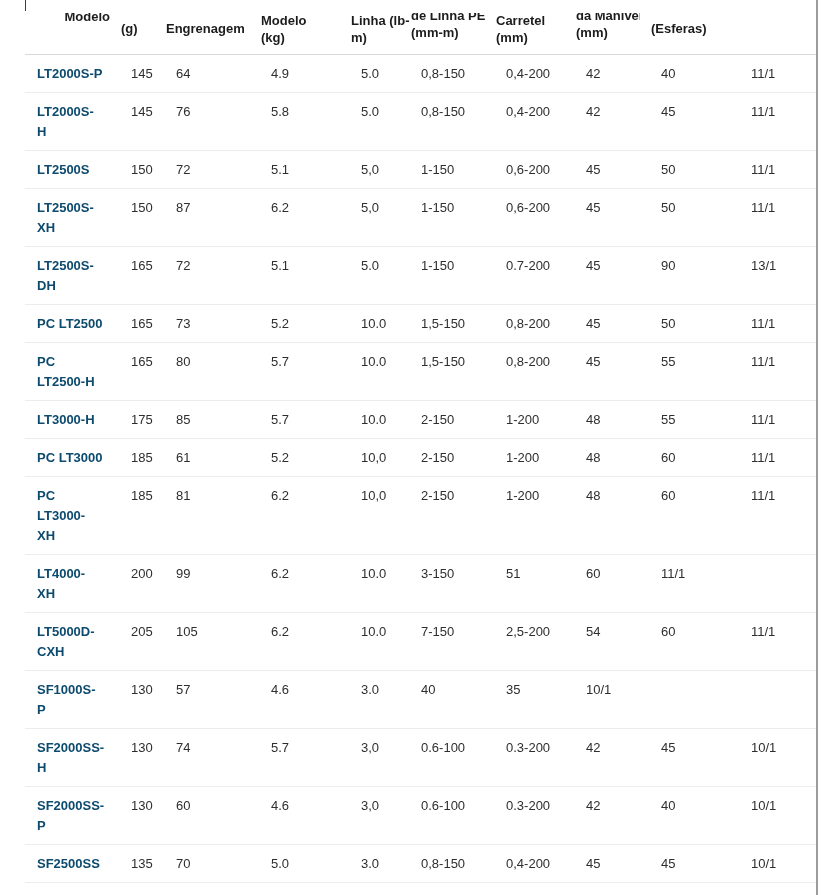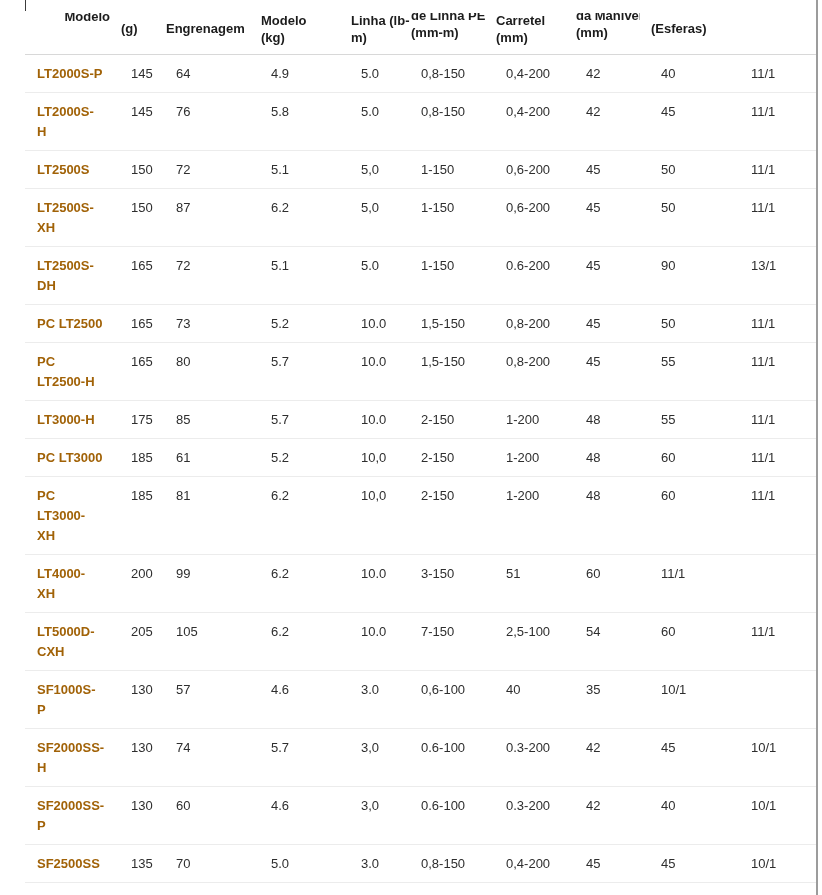--- a/index.html
+++ b/index.html
@@ -31,21 +31,21 @@
   .clip-first .hl:first-child span{display:block;margin-top:-6px;}
   .h0.clip-first .hl:first-child{height:12px;text-align:right;}
   .h0.clip-first .hl:first-child span{margin-top:-5px;}
   
   .tr{border-bottom:1px solid #ececec;}
   .td{
     font-size:13px;line-height:20px;color:#2e2e2e;
     padding:9px 4px 8px 21px;box-sizing:border-box;
     white-space:nowrap;
   }
-  .td.model{font-weight:700;color:#a16207;padding-left:12px;}
+  .td.model{font-weight:700;color:#0c4a6e;padding-left:12px;}
   
   .left-tick{position:absolute;left:25px;top:0;width:1px;height:11px;background:#3c3c3c;}
   .right-line{position:absolute;right:4px;top:0;width:2px;height:895px;background:#9c9c9c;}
 </style>
 </head>
 <body>
 
 <div class="left-tick"></div>
 
 <div class="spec-table">
@@ -151,21 +151,21 @@
       <div class="grid-row tr">
         <div class="td model">
           <div>LT2500S-</div>
           <div>DH</div>
         </div>
         <div class="td">165</div>
         <div class="td">72</div>
         <div class="td">5.1</div>
         <div class="td">5.0</div>
         <div class="td">1-150</div>
-        <div class="td">0.6-200</div>
+        <div class="td">0.7-200</div>
         <div class="td">45</div>
         <div class="td">90</div>
         <div class="td">13/1</div>
       </div>
       <div class="grid-row tr">
         <div class="td model">
           <div>PC LT2500</div>
         </div>
         <div class="td">165</div>
         <div class="td">73</div>
@@ -253,35 +253,34 @@
       <div class="grid-row tr">
         <div class="td model">
           <div>LT5000D-</div>
           <div>CXH</div>
         </div>
         <div class="td">205</div>
         <div class="td">105</div>
         <div class="td">6.2</div>
         <div class="td">10.0</div>
         <div class="td">7-150</div>
-        <div class="td">2,5-100</div>
+        <div class="td">2,5-200</div>
         <div class="td">54</div>
         <div class="td">60</div>
         <div class="td">11/1</div>
       </div>
       <div class="grid-row tr">
         <div class="td model">
           <div>SF1000S-</div>
           <div>P</div>
         </div>
         <div class="td">130</div>
         <div class="td">57</div>
         <div class="td">4.6</div>
         <div class="td">3.0</div>
-        <div class="td">0,6-100</div>
         <div class="td">40</div>
         <div class="td">35</div>
         <div class="td">10/1</div>
       </div>
       <div class="grid-row tr">
         <div class="td model">
           <div>SF2000SS-</div>
           <div>H</div>
         </div>
         <div class="td">130</div>

